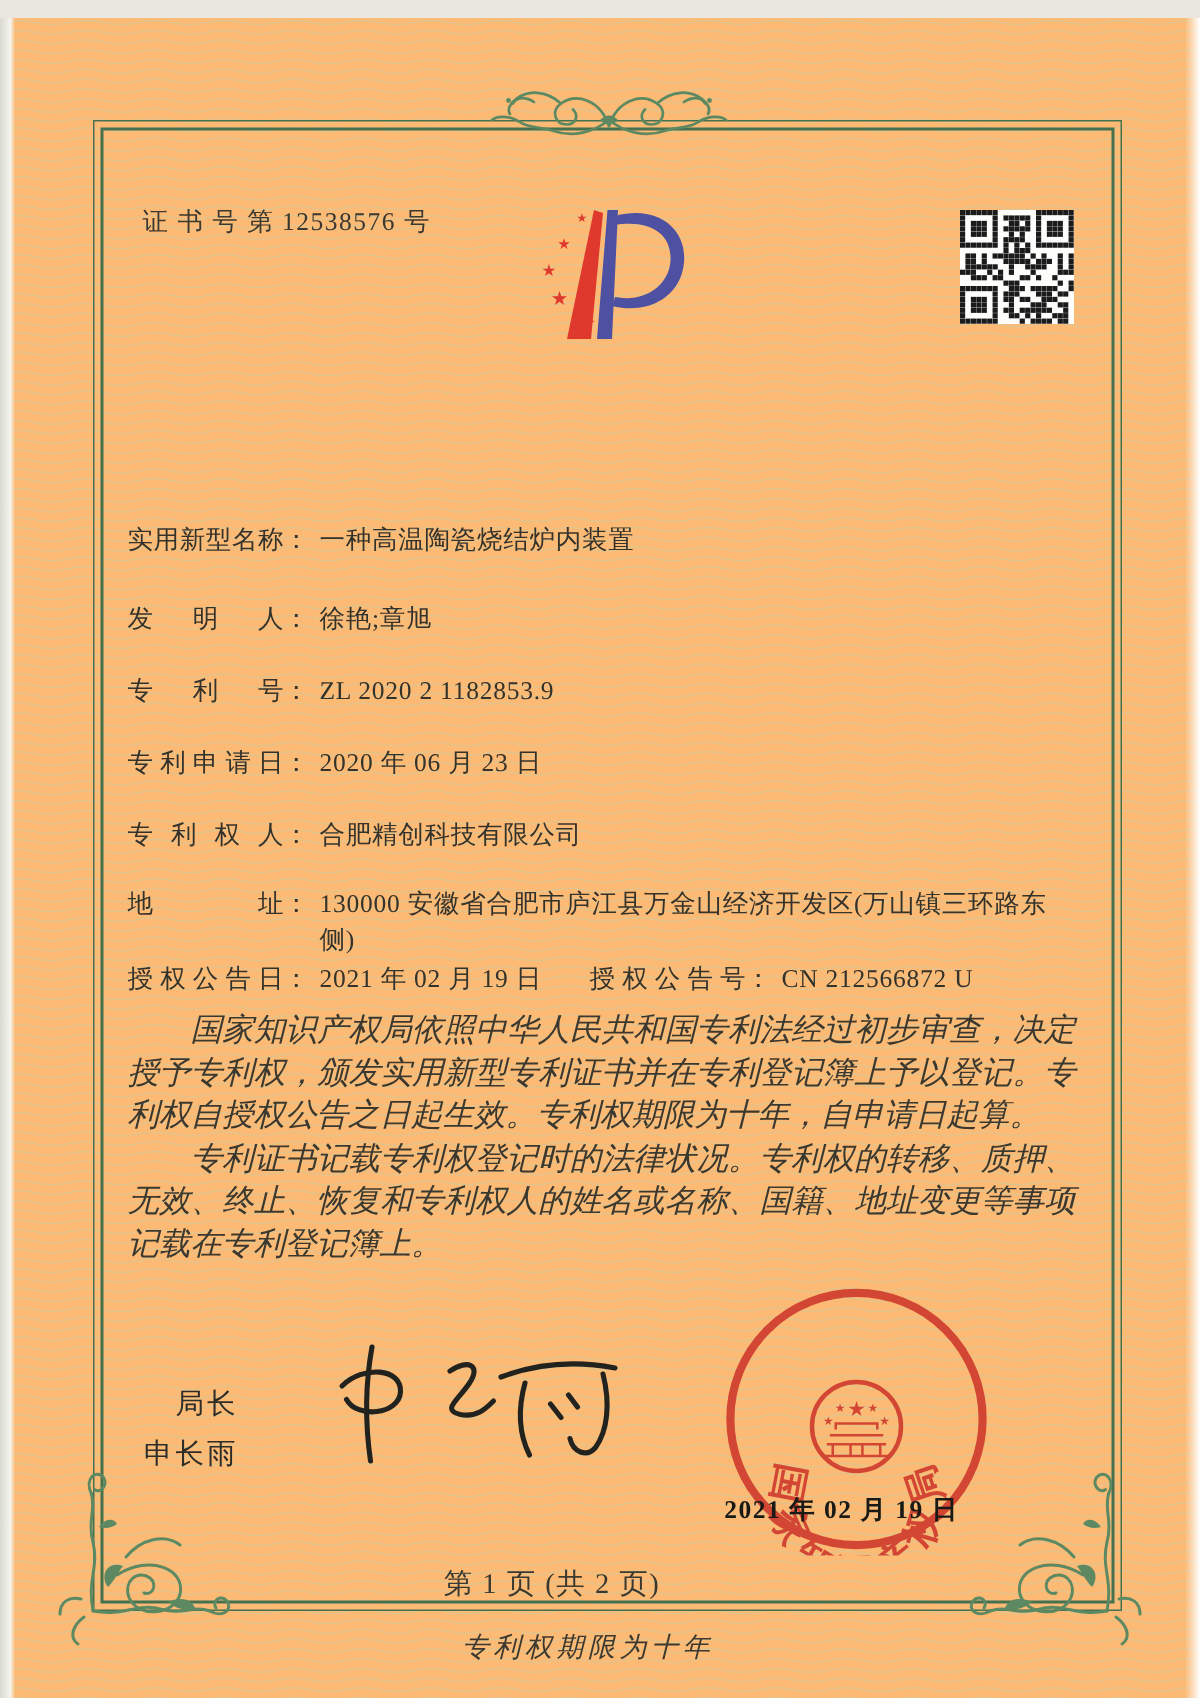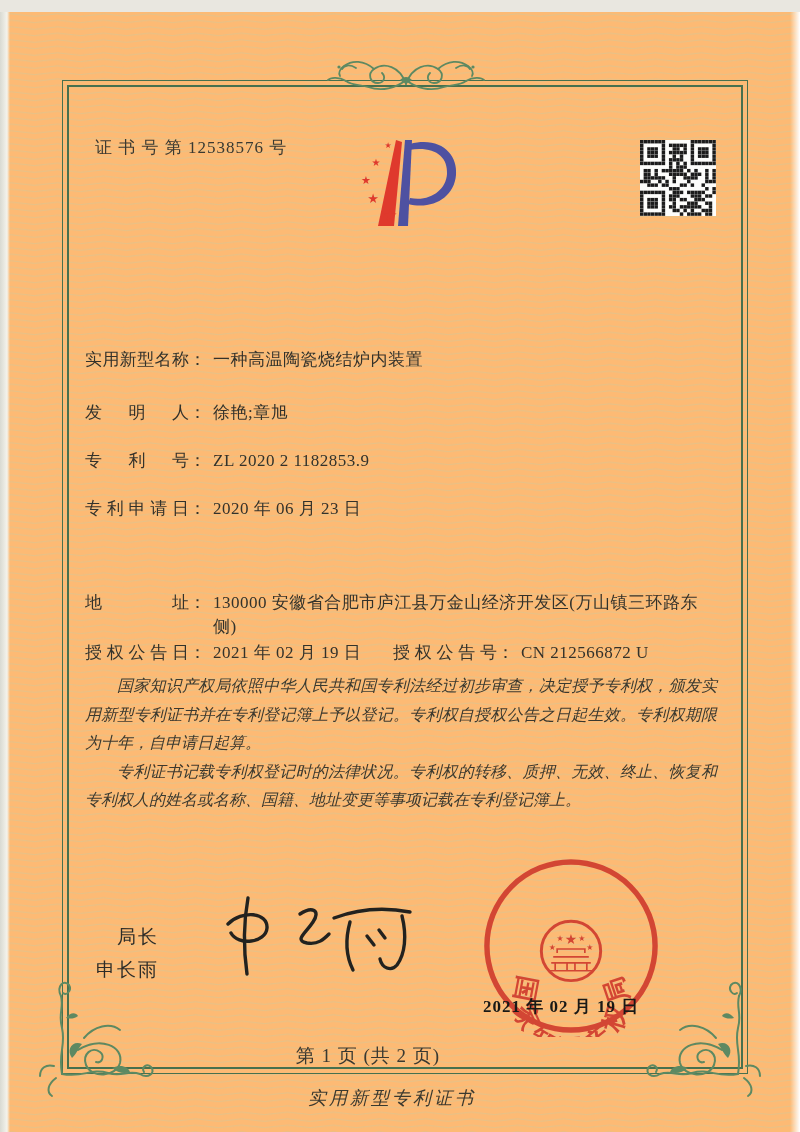--- a/index.html
+++ b/index.html
@@ -27,21 +27,21 @@
   .title{position:absolute;left:62px;top:240px;width:684px;z-index:3;
     text-align:center;font-size:40px;font-weight:bold;letter-spacing:9px;color:#1d1c19;}
   .frow{position:absolute;left:85px;width:632px;z-index:3;font-size:17px;color:#33322b;}
   .frow .lbl{display:inline-block;width:104px;text-align:justify;text-align-last:justify;
     vertical-align:top;}
   .frow .colon{display:inline-block;vertical-align:top;}
   .frow .val{display:inline-block;vertical-align:top;margin-left:7px;max-width:498px;
     line-height:24px;letter-spacing:.5px;}
   .grant2{position:absolute;left:308px;top:0;white-space:nowrap;}
   .bodytext{position:absolute;left:85px;top:660px;width:632px;z-index:3;
-    font-size:16px;line-height:28.5px;color:#3b392f;text-align:justify;font-style:italic;}
+    font-size:21px;line-height:28.5px;color:#3b392f;text-align:justify;font-style:italic;}
   .bodytext p{margin:0;text-indent:2em;}
   .signoff{position:absolute;left:96px;top:908px;z-index:3;
     font-family:Liberation Sans, sans-serif;
     font-size:19px;letter-spacing:2px;color:#2c2c28;line-height:33px;text-align:right;}
   .sig{position:absolute;left:214px;top:876px;z-index:4;}
   .seal{position:absolute;left:480px;top:843px;z-index:3;opacity:.9;}
   .seal-date{position:absolute;left:470px;top:983px;width:182px;z-index:5;
     text-align:center;font-size:17px;font-weight:bold;color:#191916;letter-spacing:1px;}
   .page-info{position:absolute;left:52px;top:1031px;width:632px;z-index:3;
     text-align:center;font-size:19px;color:#3a3931;letter-spacing:1px;}
@@ -379,20 +379,23 @@
   </div>
   <div class="frow" style="top:389px;">
     <span class="lbl">发明人</span><span class="colon">：</span><span class="val">徐艳;章旭</span>
   </div>
   <div class="frow" style="top:437px;">
     <span class="lbl">专利号</span><span class="colon">：</span><span class="val">ZL 2020 2 1182853.9</span>
   </div>
   <div class="frow" style="top:485px;">
     <span class="lbl">专利申请日</span><span class="colon">：</span><span class="val">2020 年 06 月 23 日</span>
   </div>
+  <div class="frow" style="top:533px;">
+    <span class="lbl">专利权人</span><span class="colon">：</span><span class="val">合肥精创科技有限公司</span>
+  </div>
   <div class="frow" style="top:579px;">
     <span class="lbl">地址</span><span class="colon">：</span><span class="val">130000 安徽省合肥市庐江县万金山经济开发区(万山镇三环路东侧)</span>
   </div>
   <div class="frow" style="top:629px;">
     <span class="lbl">授权公告日</span><span class="colon">：</span><span class="val">2021 年 02 月 19 日</span>
     <span class="grant2">
       <span class="lbl">授权公告号</span><span class="colon">：</span><span class="val">CN 212566872 U</span>
     </span>
   </div>
 
@@ -433,15 +436,15 @@
       <text x="73" y="96" font-size="8" text-anchor="middle" stroke="none">★</text>
       <text x="81" y="87" font-size="8" text-anchor="middle" stroke="none">★</text>
       <text x="103" y="87" font-size="8" text-anchor="middle" stroke="none">★</text>
       <text x="111" y="96" font-size="8" text-anchor="middle" stroke="none">★</text>
       <path d="M78 99 v-4 h28 v4 M74 103 h36 M72 109 h40 M76 109 v8 M88 109 v8 M96 109 v8 M108 109 v8 M70 117 h44" fill="none" stroke-width="1.7"></path>
     </g>
   </svg>
   <div class="seal-date">2021 年 02 月 19 日</div>
 
   <div class="page-info">第 1 页 (共 2 页)</div>
-  <div class="back-note">实用新型专利证书</div>
+  <div class="back-note">专利权期限为十年</div>
 
 </div>
 
 </body></html>

